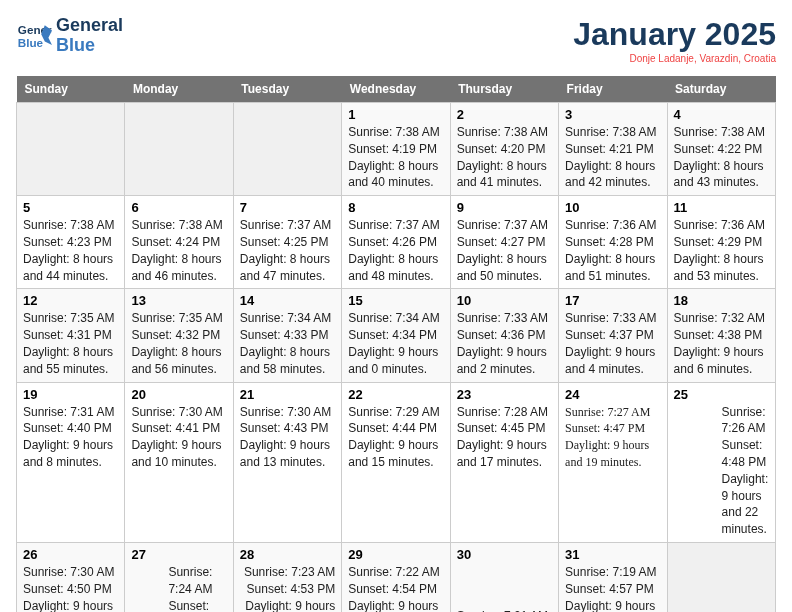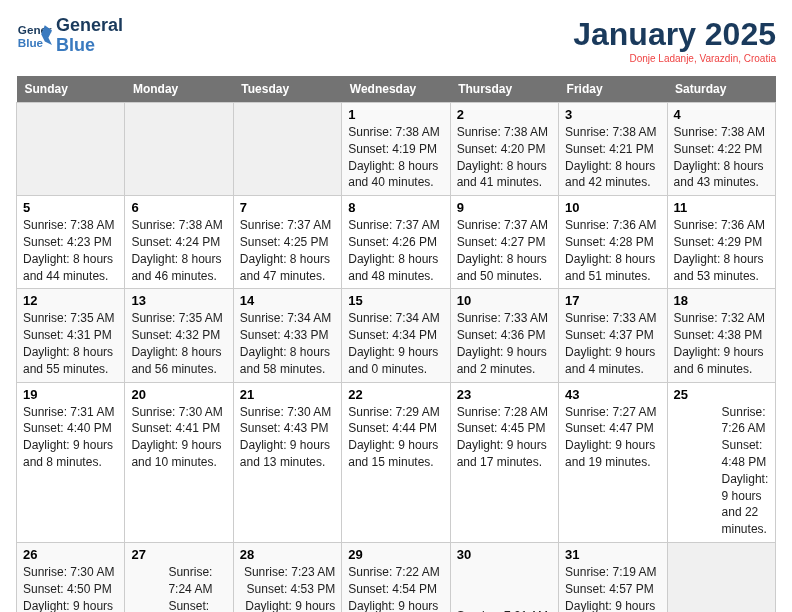--- a/index.html
+++ b/index.html
@@ -287,22 +287,22 @@
 and 15 minutes.</div>
         </td>
         <td>
           <div class="day-number">23</div>
           <div class="day-info" style="white-space: pre-line;">Sunrise: 7:28 AM
 Sunset: 4:45 PM
 Daylight: 9 hours
 and 17 minutes.</div>
         </td>
         <td>
-          <div class="day-number">43</div>
-          <div class="day-info" style="white-space: pre-line;">Sunrise: 7:27 AM
+          <div class="day-number">24</div>
+          <div class="day-info" style="white-space: pre-line; font-family: Liberation Serif, serif;">Sunrise: 7:27 AM
 Sunset: 4:47 PM
 Daylight: 9 hours
 and 19 minutes.</div>
         </td>
         <td>
           <div class="day-number">25</div>
           <div class="day-info" style="white-space: pre-line; margin-left: 48px;">Sunrise: 7:26 AM
 Sunset: 4:48 PM
 Daylight: 9 hours
 and 22 minutes.</div>

